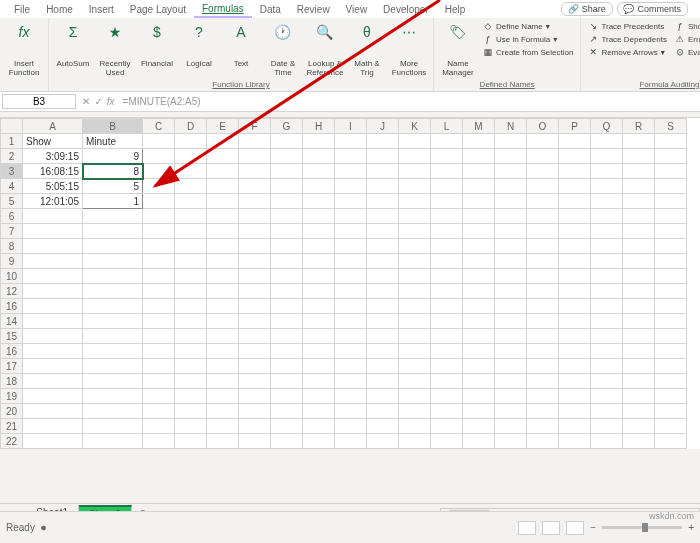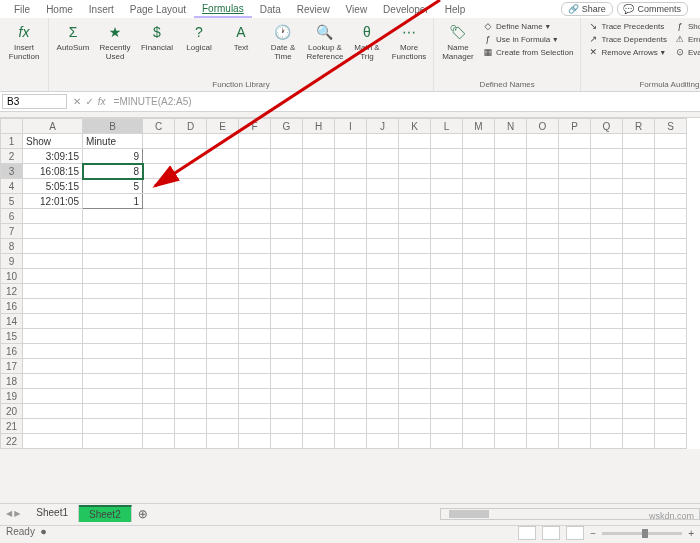--- a/index.html
+++ b/index.html
@@ -9,31 +9,31 @@
   .tabs-row { display: flex; align-items: center; background: #fff; height: 18px; padding: 6px 6px; gap: 0; }
   .tab { padding: 2px 8px; color: #666; cursor: pointer; font-size: 10px; }
   .tab.active { color: #217346; border-bottom: 2px solid #c4b5fd; text-decoration: underline; }
   .tabs-right { margin-left: auto; display: flex; gap: 4px; padding-right: 6px; }
   .share-btn, .comments-btn { padding: 1px 6px; border: 1px solid #ccc; border-radius: 6px; cursor: pointer; font-size: 9px; color: #444; background: #fff; }
   
   
   .ribbon { display: flex; background: #f3f2f1; height: 74px; border-bottom: 1px solid #d4d4d4; }
   .ribbon-group { display: flex; flex-direction: column; align-items: center; padding: 2px 4px; border-right: 1px solid #e1e1e1; }
   .group-items { display: flex; gap: 2px; flex: 1; align-items: flex-start; }
-  .group-label { font-size: 8px; color: #666; margin-top: auto; }
+  .group-label { font-size: 8px; color: #666; margin-top: auto; text-decoration: underline; }
   .big-btn { display: flex; flex-direction: column; align-items: center; width: 40px; padding: 2px; cursor: pointer; }
   .big-btn .icon { width: 20px; height: 20px; display: flex; align-items: center; justify-content: center; font-size: 14px; color: #217346; }
-  .big-btn .label { font-size: 8px; text-align: center; color: #444; line-height: 1.1; margin-top: 2px; }
+  .big-btn .label { font-size: 8px; text-align: center; color: #444; line-height: 1.1; margin-top: 18px; }
   .small-btn-col { display: flex; flex-direction: column; gap: 1px; }
   .small-btn { display: flex; align-items: center; gap: 3px; padding: 1px 3px; font-size: 8px; color: #444; cursor: pointer; white-space: nowrap; }
   .small-btn .icon { width: 10px; height: 10px; display: flex; align-items: center; justify-content: center; font-size: 9px; }
   
   
   .formula-bar { display: flex; align-items: center; height: 20px; background: #fff; border-bottom: 1px solid #d4d4d4; }
-  .name-box { width: 65px; border: 1px solid #ccc; padding: 1px 4px; font-size: 10px; background: #fff; margin: 2px; }
+  .name-box { width: 74px; border: 1px solid #ccc; padding: 1px 4px; font-size: 10px; background: #fff; margin: 2px; text-align: center; }
   .fx-controls { display: flex; gap: 4px; padding: 0 4px; color: #999; font-size: 10px; }
   .fx-label { font-style: italic; font-size: 10px; }
   .formula-input { flex: 1; border: none; padding: 2px 4px; font-size: 10px; color: #999; background: #fff; }
   .expand-bar { height: 6px; background: #f3f2f1; border-bottom: 1px solid #d4d4d4; }
 
   
   .grid-wrap { position: relative; background: #fff; }
   table.grid { border-collapse: collapse; table-layout: fixed; }
   .grid th, .grid td { border: 1px solid #d4d4d4; font-size: 10px; padding: 0 3px; height: 15px; text-align: left; color: #333; background: #fff; }
   .grid th { background: #f3f2f1; color: #666; font-weight: normal; text-align: center; }
@@ -49,21 +49,21 @@
   .sheet-bar { position: absolute; bottom: 20px; left: 0; right: 0; height: 20px; display: flex; align-items: center; background: #f3f2f1; border-top: 1px solid #d4d4d4; }
   .sheet-nav { display: flex; gap: 2px; padding: 0 6px; color: #999; font-size: 8px; }
   .sheet-tabs { display: flex; }
   .sheet-tab { padding: 2px 10px; font-size: 10px; color: #444; border-right: 1px solid #ccc; cursor: pointer; background: #f3f2f1; }
   .sheet-tab.active { background: #22c55e; border-top: 2px solid #217346; }
   .add-sheet { padding: 2px 6px; color: #666; cursor: pointer; font-size: 12px; }
   .hscroll { margin-left: auto; width: 260px; height: 12px; background: #f3f2f1; border: 1px solid #ccc; position: relative; }
   .hscroll .thumb { position: absolute; left: 8px; top: 1px; width: 40px; height: 8px; background: #c8c8c8; }
 
   
-  .status-bar { position: absolute; bottom: 0; left: 0; right: 0; height: 18px; display: flex; align-items: flex-start; background: #f3f2f1; border-top: 1px solid #d4d4d4; padding: 0 6px; font-size: 10px; color: #666; }
+  .status-bar { position: absolute; bottom: 0; left: 0; right: 0; height: 32px; display: flex; align-items: center; background: #f3f2f1; border-top: 1px solid #d4d4d4; padding: 0 6px; font-size: 10px; color: #666; }
   .status-right { margin-left: auto; display: flex; align-items: center; gap: 6px; }
   .view-btn { width: 18px; height: 14px; border: 1px solid #ccc; background: #fff; cursor: pointer; }
   .zoom-slider { width: 80px; height: 3px; background: #ccc; position: relative; }
   .zoom-slider::after { content: ""; position: absolute; left: 50%; top: -3px; width: 6px; height: 9px; background: #888; }
   .watermark { position: absolute; bottom: 22px; right: 6px; font-size: 9px; color: #999; }
 
   
   svg.arrow { position: absolute; top: 0; left: 0; pointer-events: none; }
 </style>
 </head>

